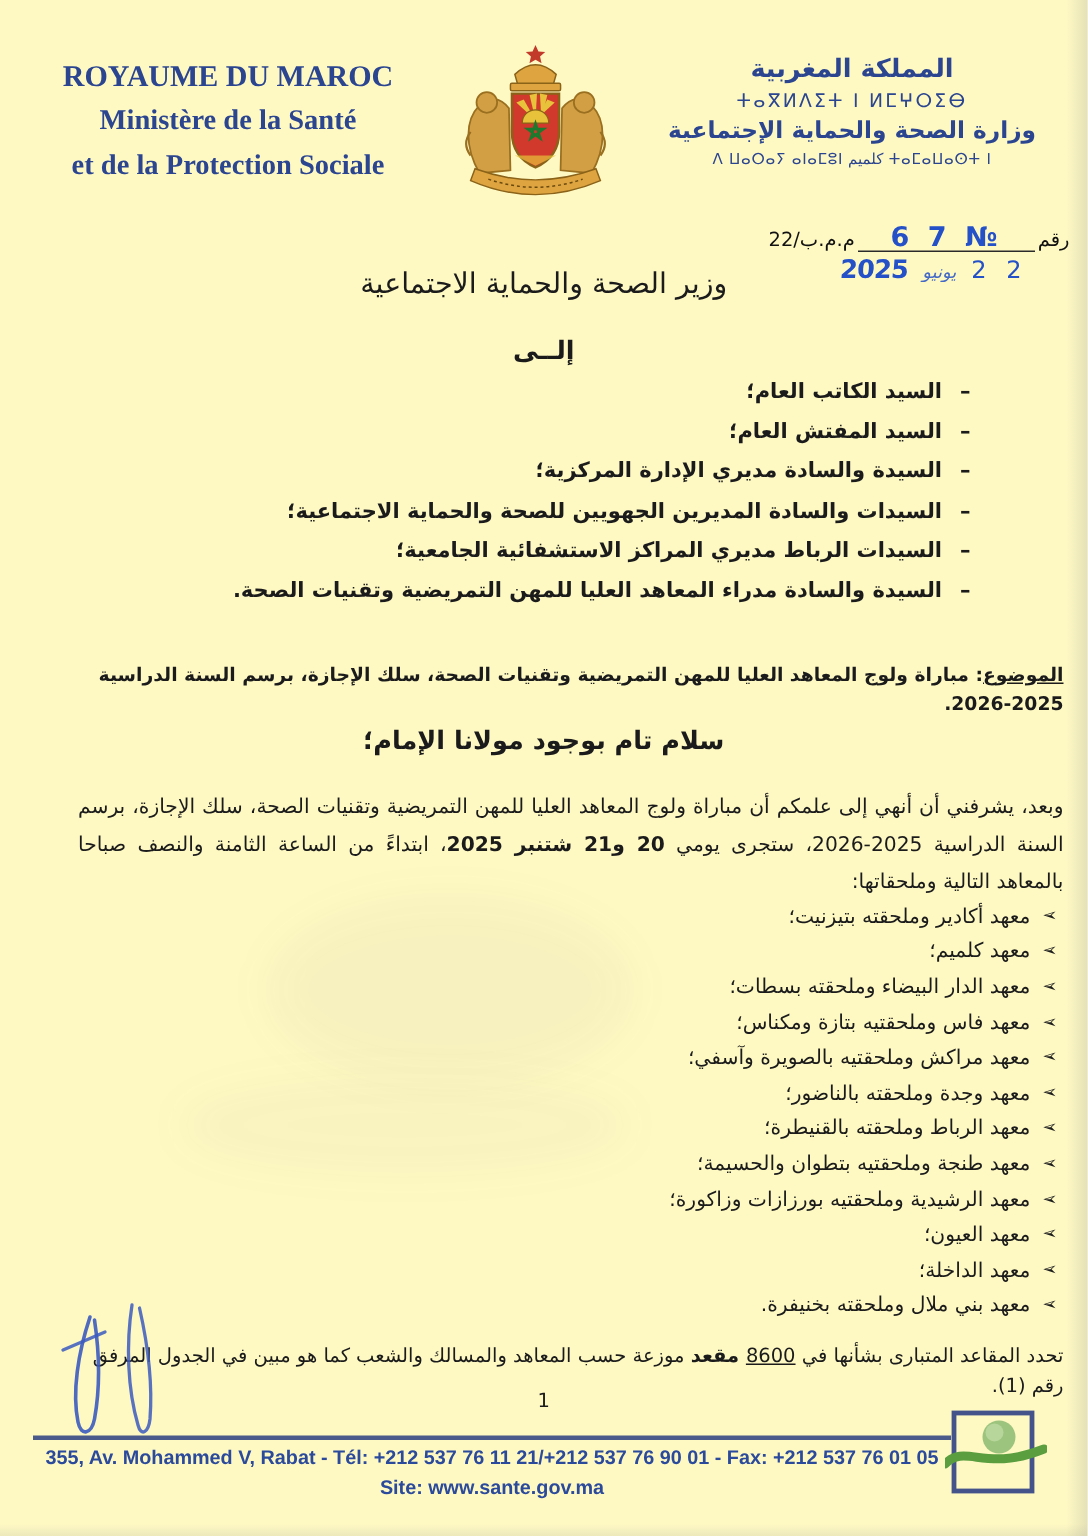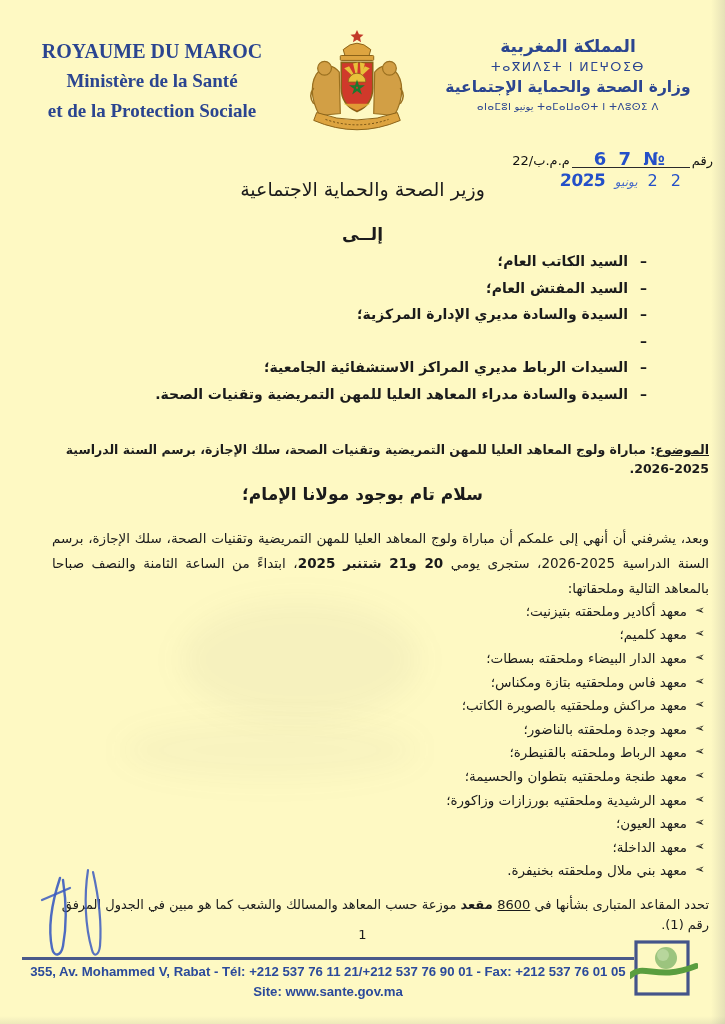--- a/index.html
+++ b/index.html
@@ -138,21 +138,21 @@
 
       <path d="M16 93 q44 19 88 0 l-3 -8 q-41 15 -82 0 z" fill="#dda440" stroke="#8a6218" stroke-width="1"></path>
       <path d="M28 92 q32 11 64 0" fill="none" stroke="#6b4a10" stroke-width="1" stroke-dasharray="2 2"></path>
     </svg>
   </div>
 
   <div class="hdr-ar">
     <div class="k">المملكة المغربية</div>
     <div class="t1">ⵜⴰⴳⵍⴷⵉⵜ ⵏ ⵍⵎⵖⵔⵉⴱ</div>
     <div class="m">وزارة الصحة والحماية الإجتماعية</div>
-    <div class="t2">ⵜⴰⵎⴰⵡⴰⵙⵜ ⵏ ⵜⴷⵓⵙⵉ ⴷ يونيو ⴰⵏⴰⵎⵓⵏ</div>
+    <div class="t2">ⵜⴰⵎⴰⵡⴰⵙⵜ ⵏ كلميم ⴷ ⵡⴰⵔⴰⵢ ⴰⵏⴰⵎⵓⵏ</div>
   </div>
 
   <div class="ref-line">
     <span>رقم</span>
     <span class="ref-blank"><span class="stamp-no">№ 7 6</span></span>
     <span>م.م.ب/22</span>
   </div>
 
   <div class="date-stamp">
     <span class="d-day">2 2</span>
@@ -171,20 +171,21 @@
     <li>
         <span class="dash">–</span>
         <span>السيد المفتش العام؛</span>
       </li>
     <li>
         <span class="dash">–</span>
         <span>السيدة والسادة مديري الإدارة المركزية؛</span>
       </li>
     <li>
         <span class="dash">–</span>
+        <span>السيدات والسادة المديرين الجهويين للصحة والحماية الاجتماعية؛</span>
       </li>
     <li>
         <span class="dash">–</span>
         <span>السيدات الرباط مديري المراكز الاستشفائية الجامعية؛</span>
       </li>
     <li>
         <span class="dash">–</span>
         <span>السيدة والسادة مدراء المعاهد العليا للمهن التمريضية وتقنيات الصحة.</span>
       </li>
   </ul>
@@ -211,21 +212,21 @@
     <li>
         <span class="arrow">➢</span>
         <span>معهد الدار البيضاء وملحقته بسطات؛</span>
       </li>
     <li>
         <span class="arrow">➢</span>
         <span>معهد فاس وملحقتيه بتازة ومكناس؛</span>
       </li>
     <li>
         <span class="arrow">➢</span>
-        <span>معهد مراكش وملحقتيه بالصويرة الكاتب؛</span>
+        <span>معهد مراكش وملحقتيه بالصويرة وآسفي؛</span>
       </li>
     <li>
         <span class="arrow">➢</span>
         <span>معهد وجدة وملحقته بالناضور؛</span>
       </li>
     <li>
         <span class="arrow">➢</span>
         <span>معهد الرباط وملحقته بالقنيطرة؛</span>
       </li>
     <li>

